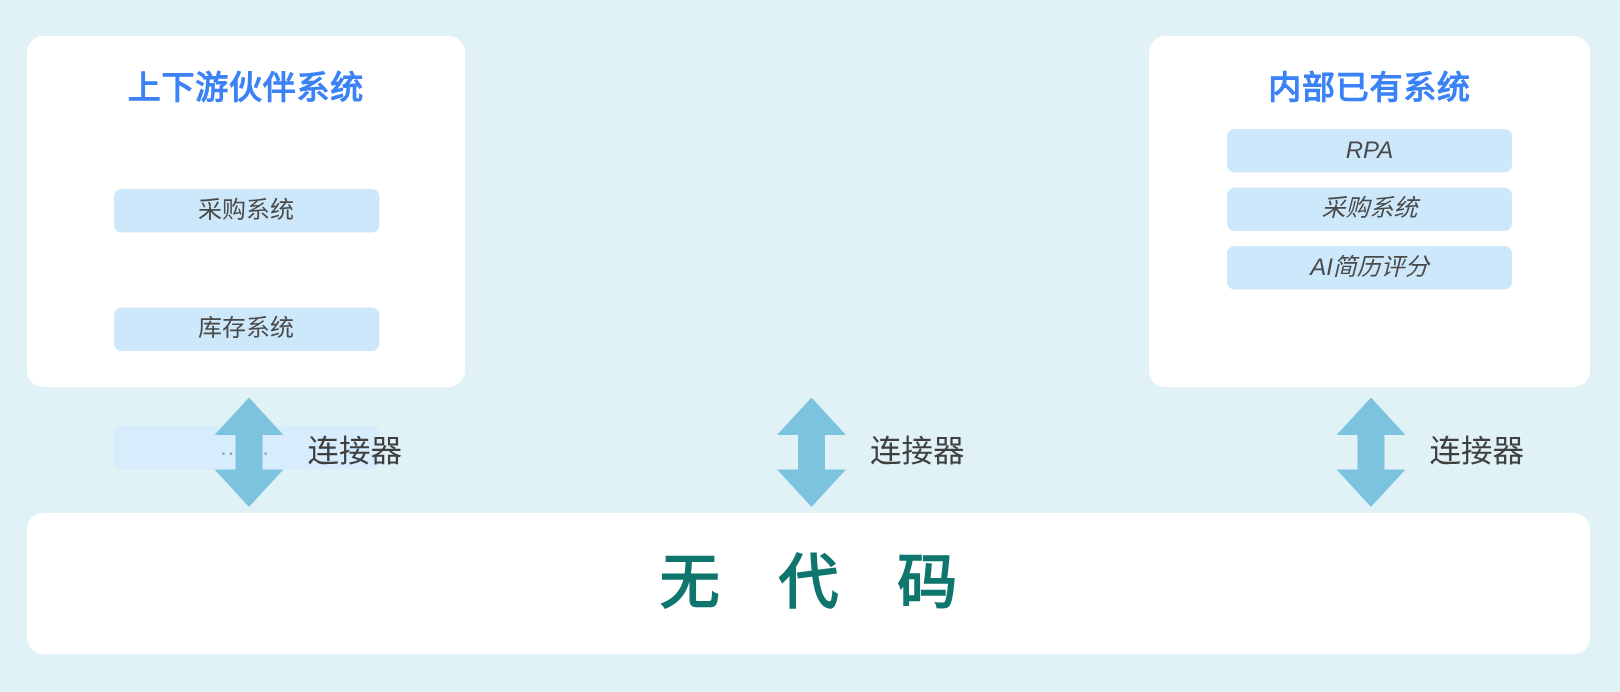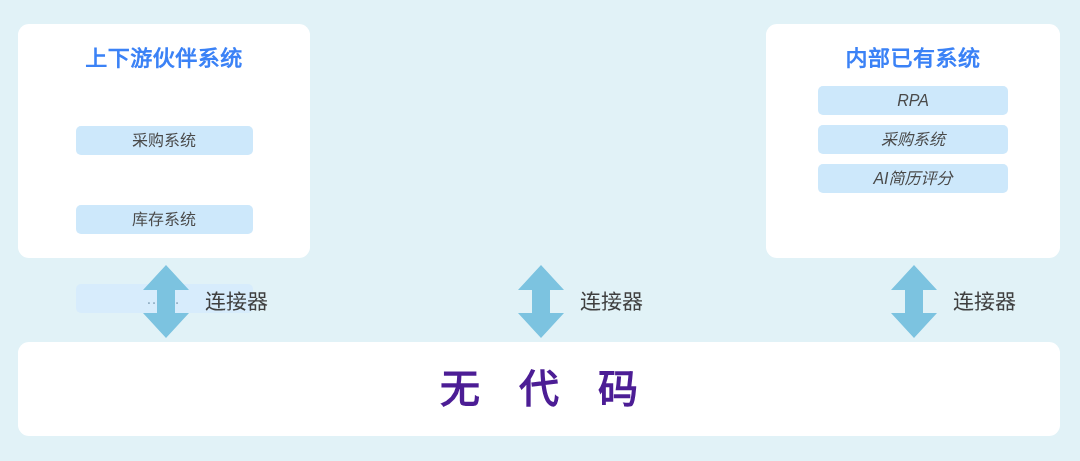--- a/index.html
+++ b/index.html
@@ -131,21 +131,21 @@
     height: 94px;
     background: #ffffff;
     border-radius: 11px;
     display: flex;
     align-items: center;
     justify-content: center;
   }
   .nocode-text {
     font-size: 40px;
     font-weight: bold;
-    color: #4c1d95;
+    color: #0f766e;
     letter-spacing: 14px;
     text-indent: 14px;
     line-height: 1;
   }
 </style>
 </head>
 <body>
 
 <div id="diagram">
 

